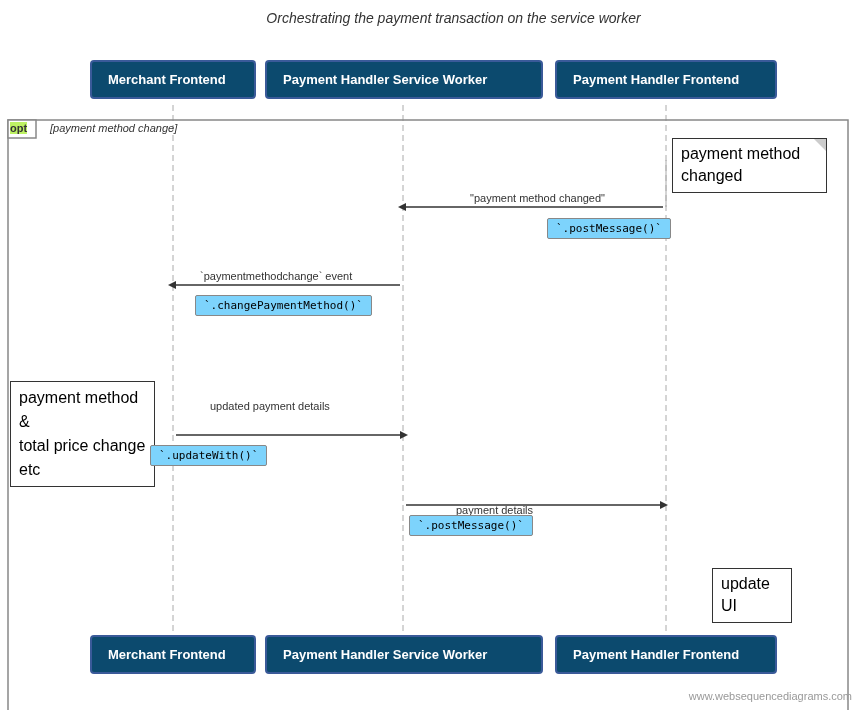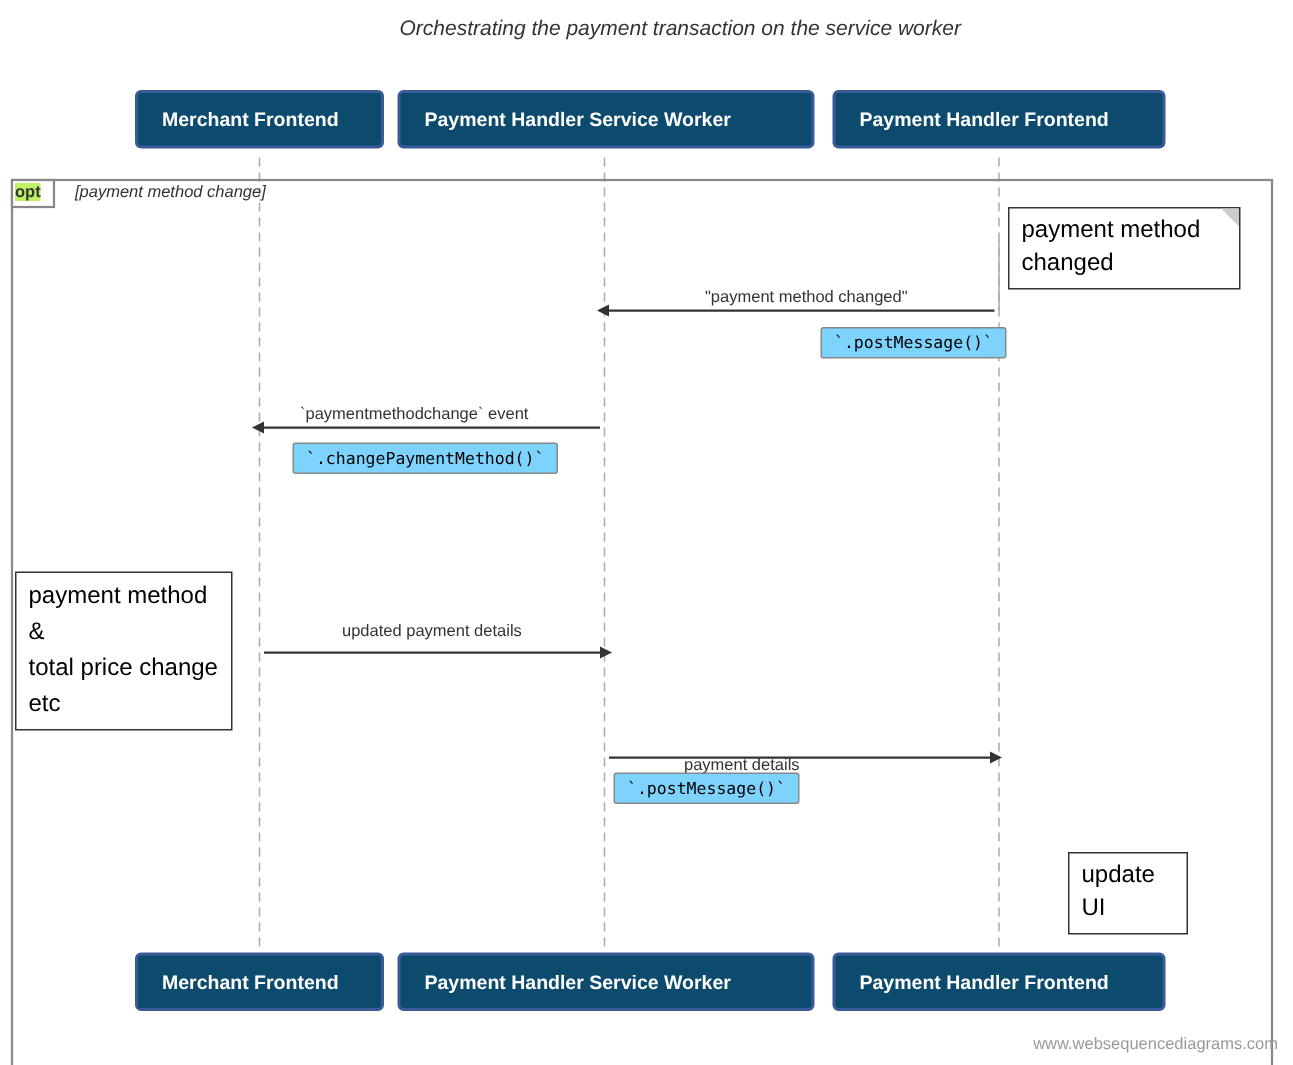--- a/index.html
+++ b/index.html
@@ -164,22 +164,23 @@
   <div class="method-box" style="left: 547px; top: 218px;">`.postMessage()`</div>
 
   <div class="arrow-label" style="left: 200px; top: 270px;">`paymentmethodchange` event</div>
 
   <div class="method-box" style="left: 195px; top: 295px; font-size: 11px;">`.changePaymentMethod()`</div>
 
   <div class="note-box" style="left: 10px; top: 340px; width: 145px; line-height: 1.5; margin-top: 41px;">
     <span>payment method &amp;<br>total price change etc</span>
   </div>
 
-  <div class="arrow-label" style="left: 210px; top: 415px; margin-left: 18px;">updated payment details</div>
+  <div class="arrow-label" style="left: 210px; top: 400px;">updated payment details</div>
 
+  <div class="method-box" style="left: 150px; top: 445px;">`.updateWith()`</div>
 
   <div class="arrow-label" style="left: 456px; top: 490px; margin-top: 14px;">payment details</div>
 
   <div class="method-box" style="left: 409px; top: 515px;">`.postMessage()`</div>
 
   <div class="note-box" style="left: 712px; top: 568px; width: 80px;">update UI</div>
 
   <div class="actor-box" style="left: 90px; top: 635px; width: 166px;">Merchant Frontend</div>
 
   <div class="actor-box" style="left: 265px; top: 635px; width: 278px;">Payment Handler Service Worker</div>

